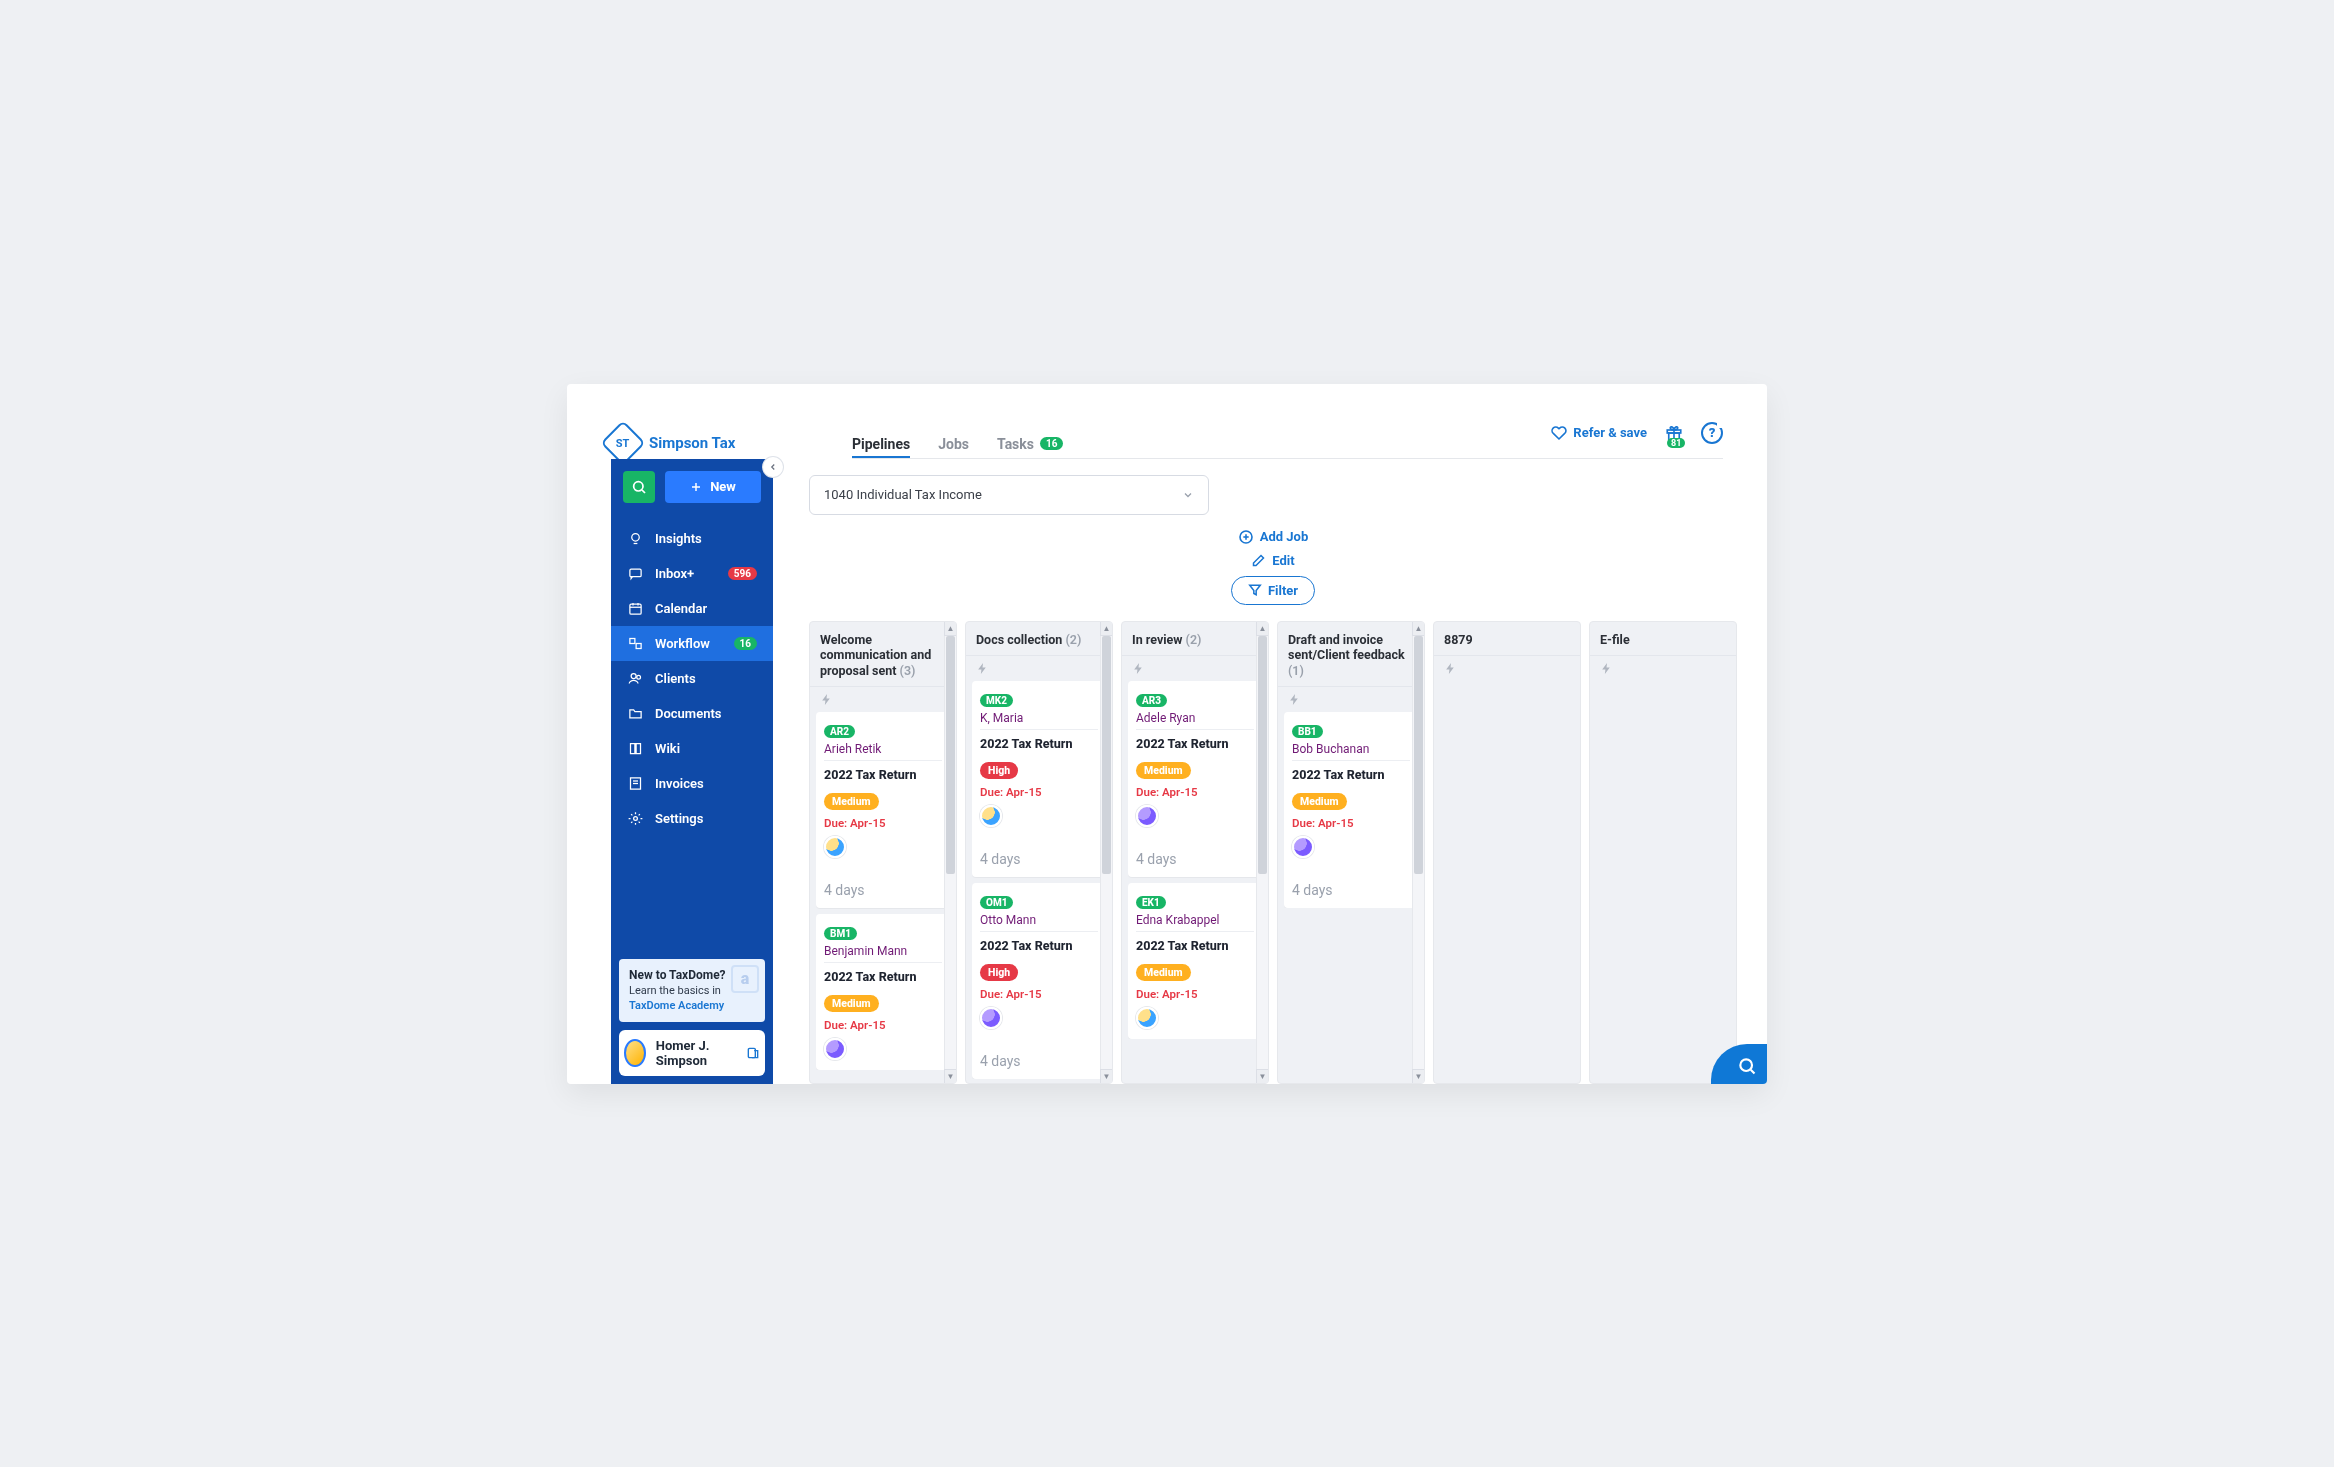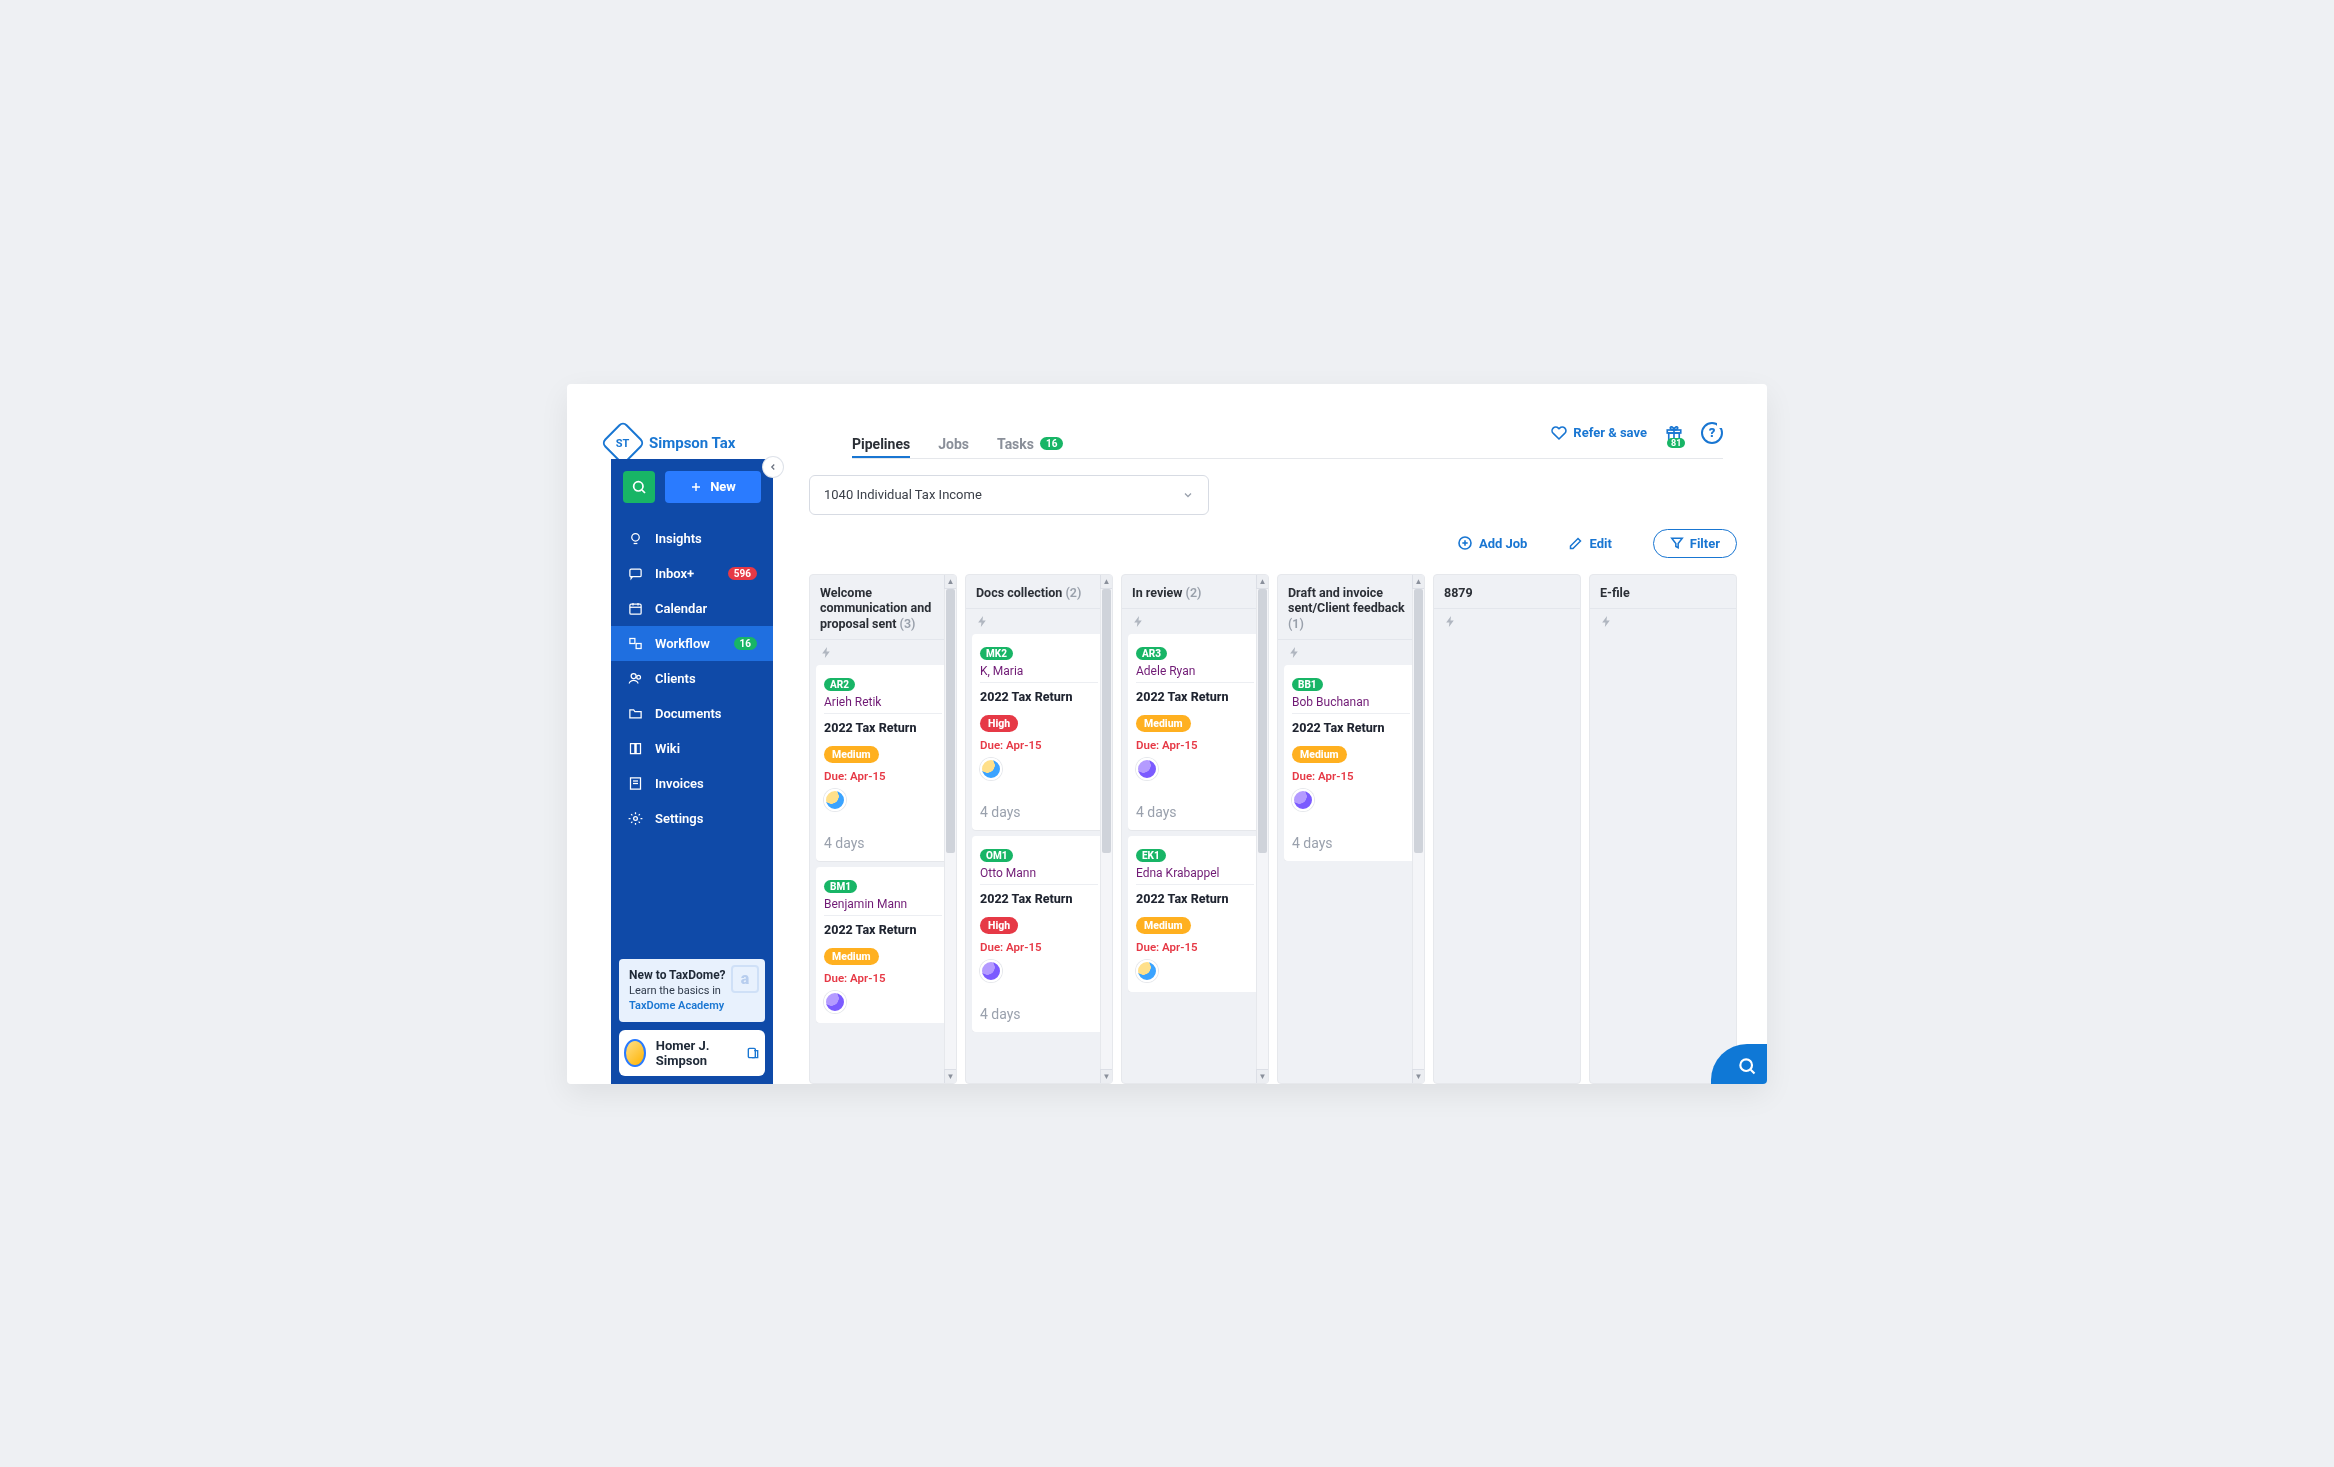--- a/index.html
+++ b/index.html
@@ -49,21 +49,21 @@
 .academy-logo{ position:absolute; right:6px; top:6px; width:28px; height:28px; border:2px solid #cfe0f7; border-radius:4px; color:#b7cdee; font-weight:900; display:flex; align-items:center; justify-content:center; font-size:16px;}
 .user-card { background:#fff; color:#1f2937; border-radius:6px; padding:8px 5px; display:flex; align-items:center; gap:10px; font-weight:700; font-size:13px; }
 .avatar-sm { width:28px; height:28px; border-radius:50%; background:linear-gradient(135deg,#ffe08a,#ffb300); border:2px solid #2a7bff; }
 .user-card .arrow { margin-left:auto; color:#1976d2; }
 
 
 .main { flex:1; padding:16px 30px 0 36px; display:flex; flex-direction:column; }
 .pipeline-select { border:1px solid #d7dbe3; border-radius:6px; height:40px; width:400px; display:flex; align-items:center; justify-content:space-between; padding:0 14px; color:#3a3f48; font-size:13px; cursor:pointer; margin-bottom:14px;}
 .pipeline-select .caret{ color:#9aa1ad; }
 
-.actions-row { display:flex; justify-content:flex-end; gap:41px; align-items:center; margin-bottom:16px; }
+.actions-row { display:flex; justify-content:flex-end; gap:8px; align-items:center; margin-bottom:16px;flex-direction:column; }
 .text-action { color:#1976d2; font-weight:700; font-size:13px; display:flex; align-items:center; gap:6px; cursor:pointer; }
 .filter-btn { border:1.5px solid #1976d2; color:#1976d2; font-weight:700; font-size:13px; border-radius:18px; padding:6px 16px; display:flex; align-items:center; gap:6px; cursor:pointer; }
 
 .board { display:flex; gap:8px; flex:1; overflow:hidden; position:relative;}
 .column { width:148px; flex:0 0 148px; background:#eff1f5; border-radius:4px; display:flex; flex-direction:column; position:relative; border:1px solid #e6e8ec;}
 .column.has-cards{ padding-bottom:4px;}
 .col-header { padding:10px 10px 8px 10px; font-size:12.5px; font-weight:700; color:#2b2f36; line-height:1.25; }
 .col-header .count { color:#99a0ab; font-weight:600; }
 .col-divider{ height:1px; background:#e3e6ec; margin:0 0 6px 0;}
 .auto-icon { padding:0 10px 6px 10px; color:#b0b6c0;}

